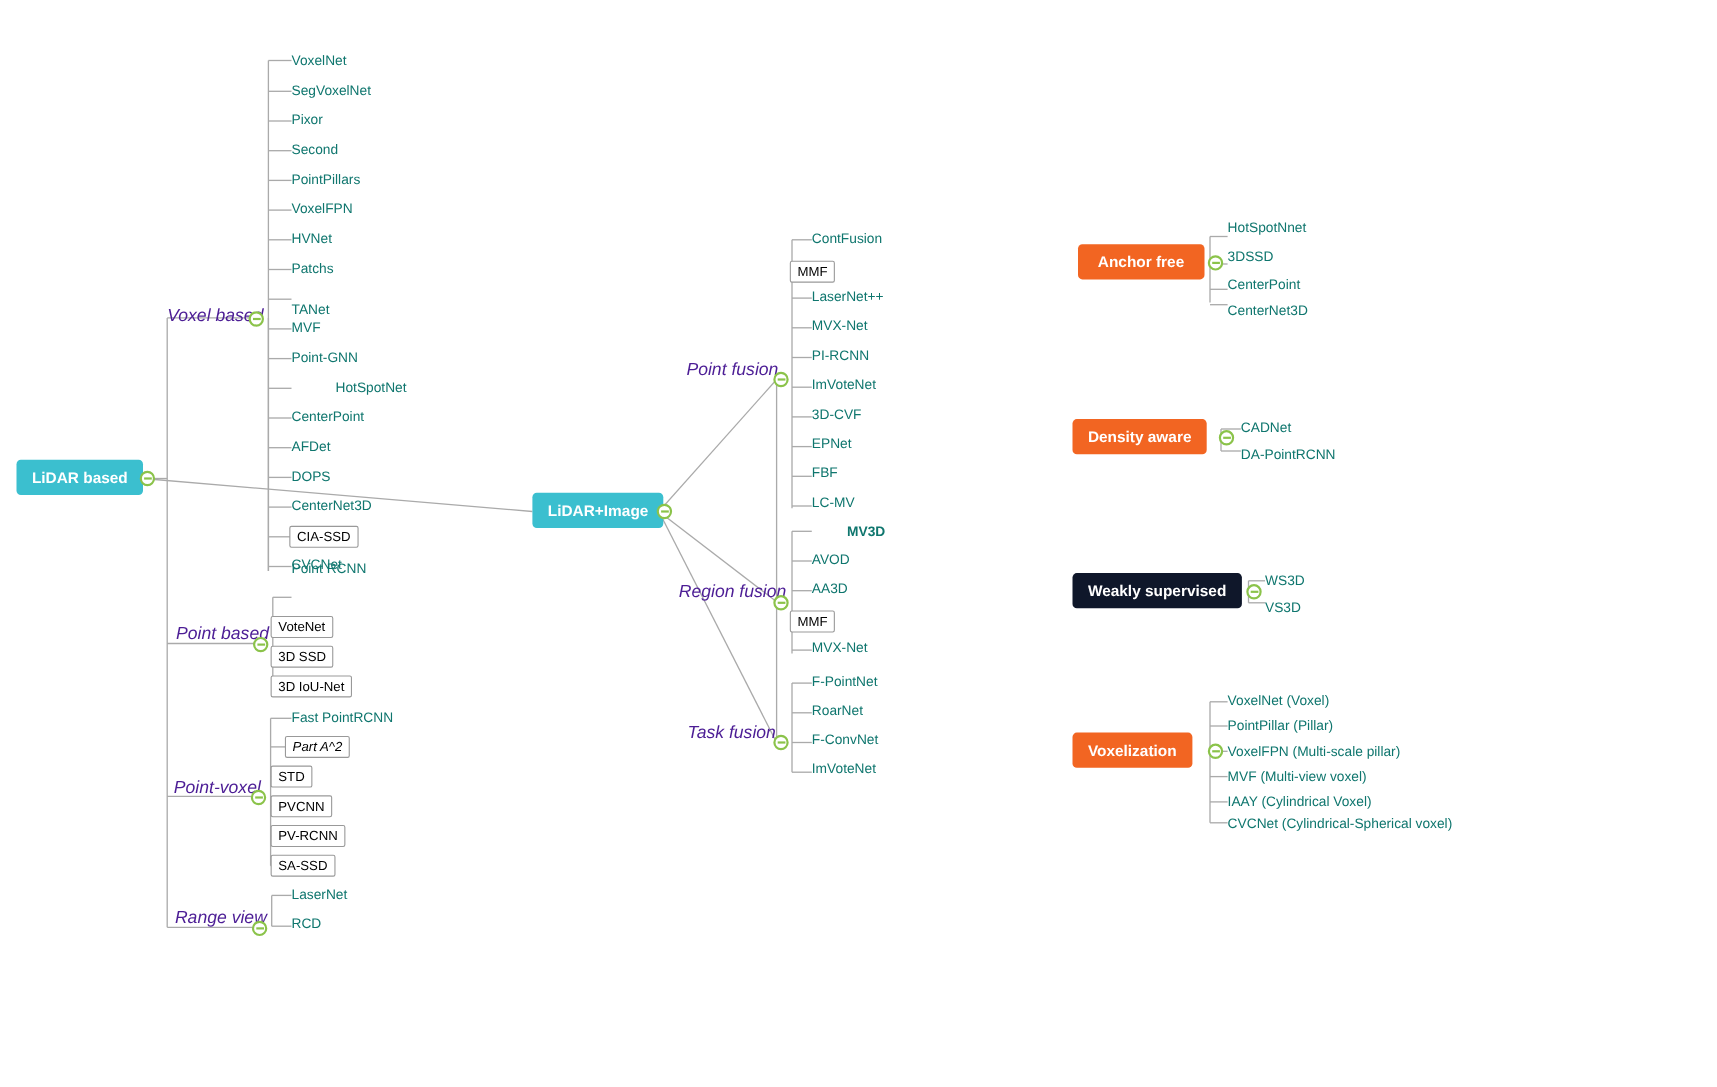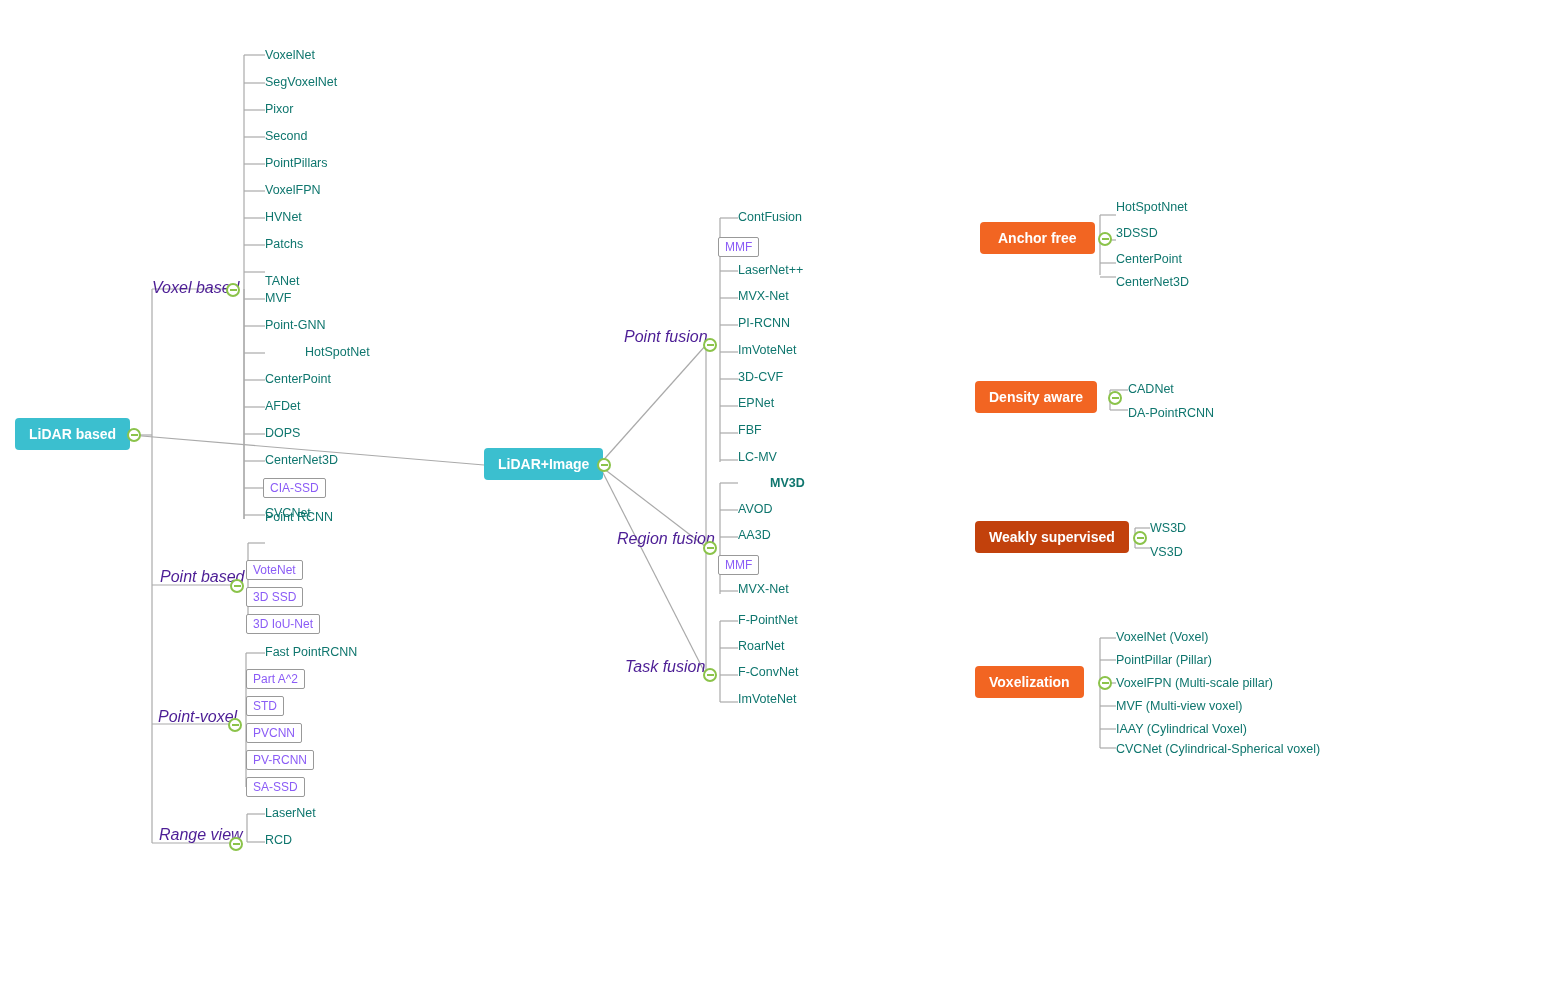--- a/index.html
+++ b/index.html
@@ -60,21 +60,21 @@
     }
     .box-outline {
       position: absolute;
       border: 1.5px solid #999;
       border-radius: 2px;
       background: #fff;
       display: flex;
       align-items: center;
       justify-content: center;
       font-size: 12px;
-      color: #8b5cf6;
+      color: #000000;
       white-space: nowrap;
       padding: 2px 6px;
     }
   </style>
 </head>
 <body>
 
 <div class="diagram">
   <svg class="lines">
 
@@ -212,21 +212,21 @@
     <div style="width:7px; height:2px; background:#8bc34a;"></div>
   </div>
 
   <div class="node-orange" style="position:absolute; left:975px; top:381px; padding:8px 14px; background:#f26522; color:#fff; border-radius:4px; font-size:14px; font-weight:bold; white-space:nowrap;">
     <span>Density aware</span>
   </div>
   <div style="position:absolute; left:1108px; top:391px; width:14px; height:14px; border-radius:50%; border:2px solid #8bc34a; background:#fff; display:flex; align-items:center; justify-content:center;">
     <div style="width:7px; height:2px; background:#8bc34a;"></div>
   </div>
 
-  <div class="node-orange" style="position:absolute; left:975px; top:521px; padding:8px 14px; background:#c2410c; color:#fff; border-radius:4px; font-size:14px; font-weight:bold; white-space:nowrap;">
+  <div class="node-orange" style="position:absolute; left:975px; top:521px; padding:8px 14px; background:#0f172a; color:#fff; border-radius:4px; font-size:14px; font-weight:bold; white-space:nowrap;">
     <span>Weakly  supervised</span>
   </div>
   <div style="position:absolute; left:1133px; top:531px; width:14px; height:14px; border-radius:50%; border:2px solid #8bc34a; background:#fff; display:flex; align-items:center; justify-content:center;">
     <div style="width:7px; height:2px; background:#8bc34a;"></div>
   </div>
 
   <div class="node-orange" style="position:absolute; left:975px; top:666px; padding:8px 14px; background:#f26522; color:#fff; border-radius:4px; font-size:14px; font-weight:bold; white-space:nowrap;">
     <span>Voxelization</span>
   </div>
   <div style="position:absolute; left:1098px; top:676px; width:14px; height:14px; border-radius:50%; border:2px solid #8bc34a; background:#fff; display:flex; align-items:center; justify-content:center;">
@@ -291,21 +291,21 @@
   <span class="node-text" style="left:265px; top:510px;">Point RCNN</span>
 
   <div class="box-outline" style="left:246px; top:560px;">VoteNet</div>
 
   <div class="box-outline" style="left:246px; top:587px;">3D SSD</div>
 
   <div class="box-outline" style="left:246px; top:614px;">3D IoU-Net</div>
 
   <span class="node-text" style="left:265px; top:645px;">Fast PointRCNN</span>
 
-  <div class="box-outline" style="left:246px; top:669px;">Part A^2</div>
+  <div class="box-outline" style="left:259px; top:669px;font-style:italic;">Part A^2</div>
   <div class="box-outline" style="left:246px; top:696px;">STD</div>
   <div class="box-outline" style="left:246px; top:723px;">PVCNN</div>
   <div class="box-outline" style="left:246px; top:750px;">PV-RCNN</div>
   <div class="box-outline" style="left:246px; top:777px;">SA-SSD</div>
 
   <span class="node-text" style="left:265px; top:806px;">LaserNet</span>
   <span class="node-text" style="left:265px; top:833px;">RCD</span>
 
   <span class="node-text" style="left:738px; top:210px;">ContFusion</span>
   <div class="box-outline" style="left:718px; top:237px;">MMF</div>

